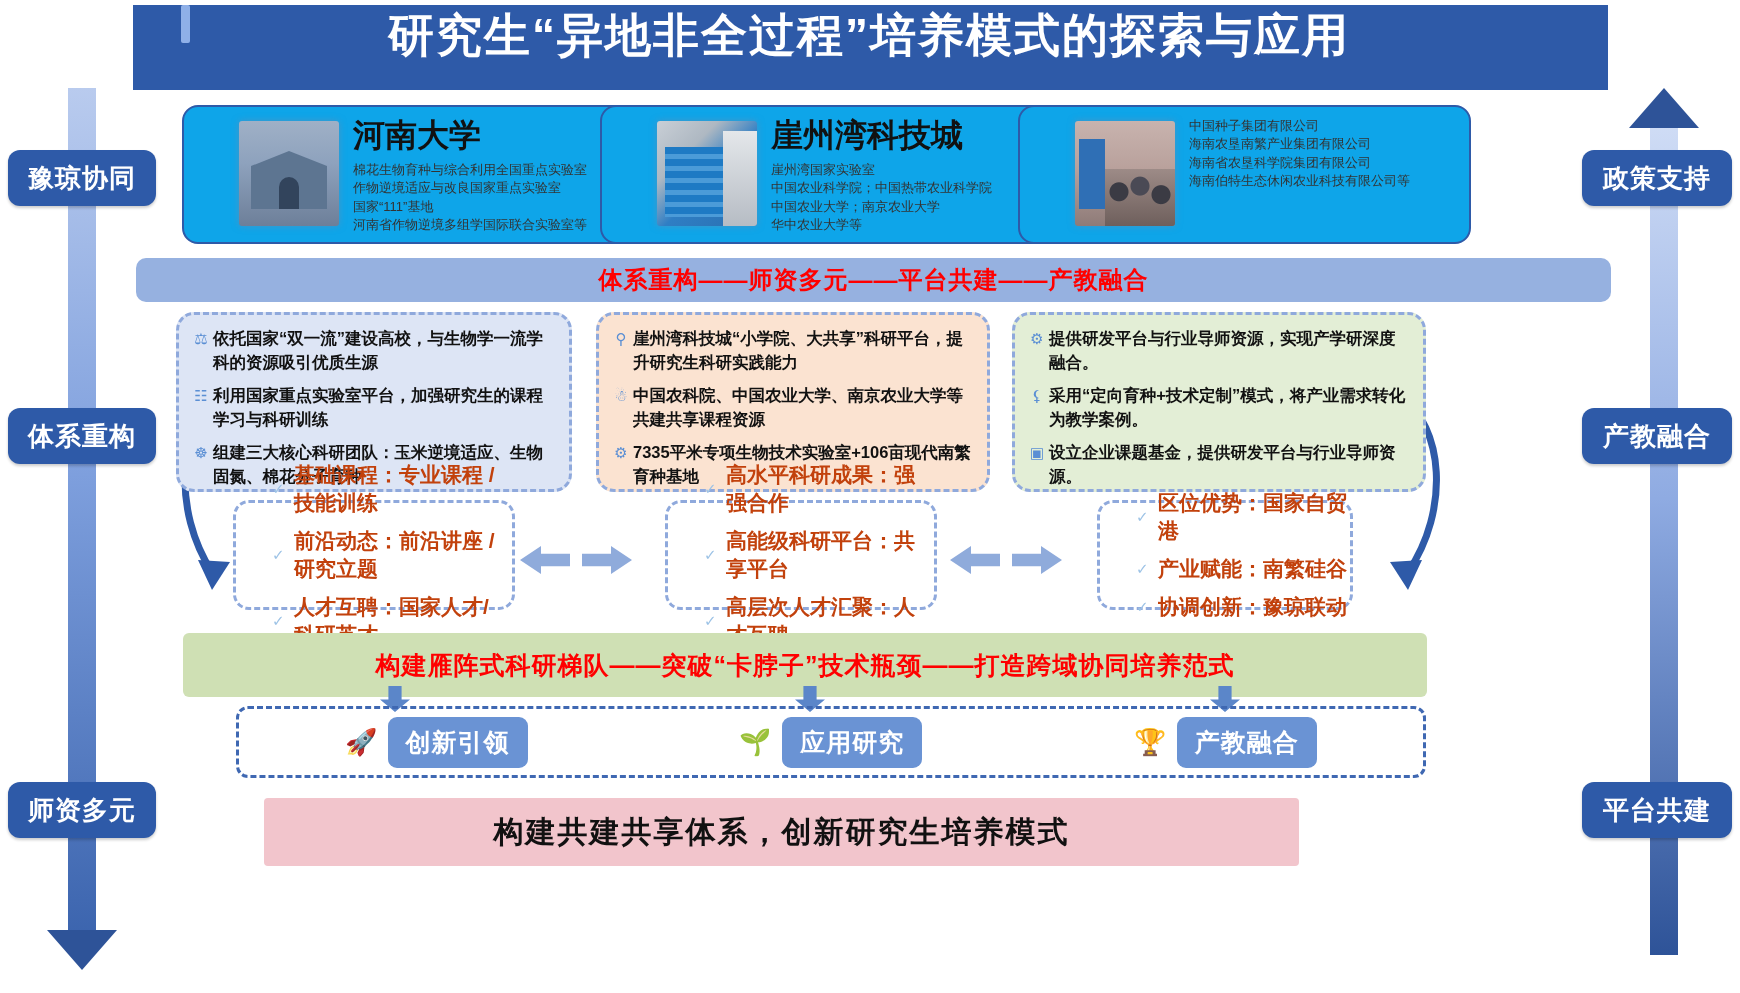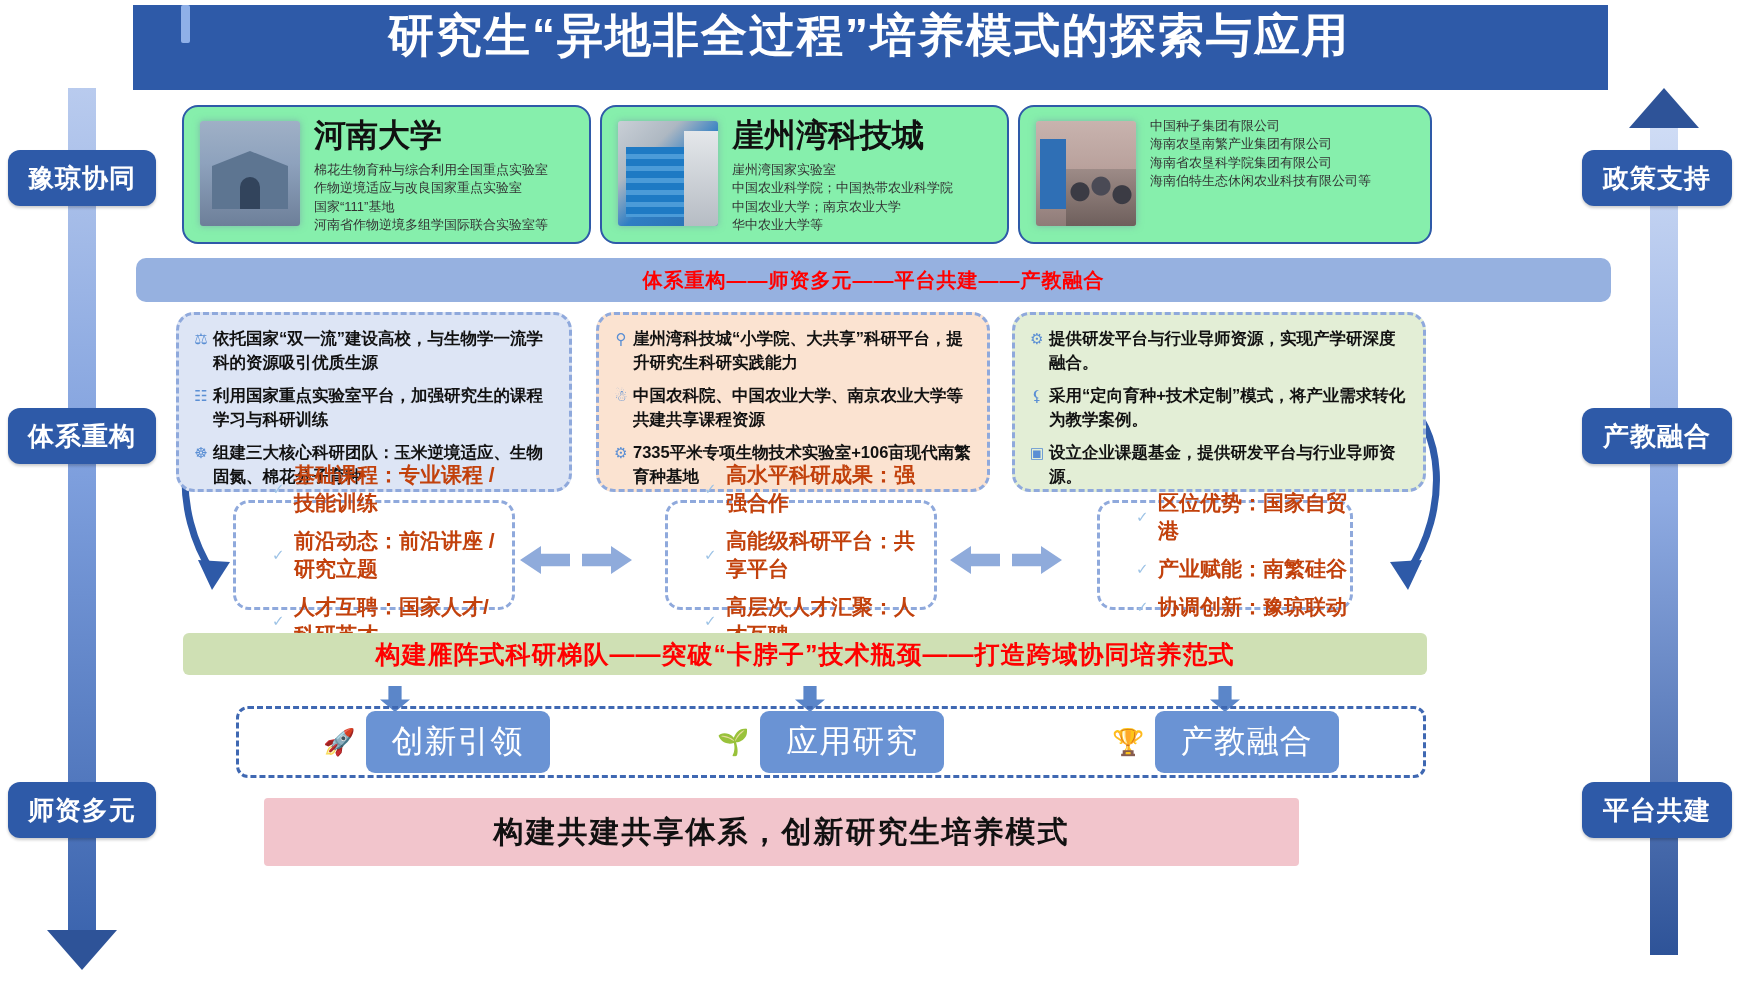--- a/index.html
+++ b/index.html
@@ -56,22 +56,22 @@
   .chip-l1{left:8px;top:150px;width:148px;height:56px;}
   .chip-l2{left:8px;top:408px;width:148px;height:56px;}
   .chip-l3{left:8px;top:782px;width:148px;height:56px;}
   .chip-r1{left:1582px;top:150px;width:150px;height:56px;}
   .chip-r2{left:1582px;top:408px;width:150px;height:56px;}
   .chip-r3{left:1582px;top:782px;width:150px;height:56px;}
 
   
   .top-card{
     position:absolute;top:105px;height:135px;
-    border:2px solid #2e5aa8;border-radius:16px;background:#86efac;
-    display:flex;align-items:flex-start;
+    border:2px solid #2e5aa8;border-radius:16px;background:#0ea5e9;
+    display:flex;align-items:flex-start;padding-left:39px;
   }
   .tc1{left:182px;width:405px;}
   .tc2{left:600px;width:405px;}
   .tc3{left:1018px;width:410px;}
   .tc-photo{
     width:100px;height:105px;margin:14px 12px 0 16px;flex:none;
     border-radius:3px;box-shadow:0 0 7px rgba(120,135,170,.55);
     background:#cfd6e2;overflow:hidden;position:relative;
   }
   .ph-henan{background:linear-gradient(to bottom,#9fb0c6 0%,#8ea2bd 40%,#6d7f99 100%);}
@@ -106,21 +106,21 @@
   .tc-body{flex:1;padding:10px 10px 0 2px;min-width:0;}
   .tc-title{font-size:32px;font-weight:bold;color:#111;line-height:1.05;margin:2px 0 8px 0;}
   .tc-lines{font-size:13px;color:#333;line-height:1.42;}
 
   
   .strap{
     position:absolute;left:136px;top:258px;width:1475px;height:44px;
     background:#96b1e0;border-radius:10px;
     display:flex;align-items:center;justify-content:center;
   }
-  .strap span{color:#ff0000;font-size:20px;font-weight:bold;letter-spacing:1px;}
+  .strap span{color:#ff0000;font-size:24px;font-weight:bold;letter-spacing:1px;}
 
   
   .panel{
     position:absolute;top:312px;height:180px;border-radius:18px;
     border:3px dashed #8fa9dc;box-sizing:border-box;padding:12px 14px 8px 10px;
   }
   .p1{left:176px;width:396px;background:#dde5f5;}
   .p2{left:596px;width:394px;background:#fbe3d1;}
   .p3{left:1012px;width:414px;background:#e3eed6;}
   .p-item{display:flex;margin-bottom:9px;}
@@ -150,21 +150,21 @@
   .d2{left:950px;}
   .dbl .lft,.dbl .rgt{position:absolute;top:4px;width:50px;height:28px;background:#8fabdb;}
   .dbl .lft{left:0;clip-path:polygon(0 50%,42% 0,42% 28%,100% 28%,100% 72%,42% 72%,42% 100%);}
   .dbl .rgt{left:62px;clip-path:polygon(100% 50%,58% 0,58% 28%,0 28%,0 72%,58% 72%,58% 100%);}
 
   
   .curve{position:absolute;pointer-events:none;}
 
   
   .green-strap{
-    position:absolute;left:183px;top:633px;width:1244px;height:42px;
+    position:absolute;left:183px;top:633px;width:1244px;height:64px;
     background:#cfe0b4;border-radius:6px;display:flex;align-items:center;justify-content:center;
   }
   .green-strap span{color:#ff0000;font-size:25px;font-weight:bold;letter-spacing:1px;}
 
   
   .down{position:absolute;top:686px;width:30px;height:26px;background:#5b86c9;
         clip-path:polygon(28% 0,72% 0,72% 52%,100% 52%,50% 100%,0 52%,28% 52%);}
   .dn1{left:380px;}
   .dn2{left:795px;}
   .dn3{left:1210px;}
@@ -172,21 +172,21 @@
   
   .result-box{
     position:absolute;left:236px;top:706px;width:1190px;height:72px;
     border:3px dashed #3f68b2;border-radius:12px;box-sizing:border-box;
     display:flex;align-items:center;
   }
   .res-cell{flex:1;display:flex;align-items:center;justify-content:center;}
   .res-ico{font-size:26px;margin-right:10px;}
   .res-pill{
     background:#6a93d4;color:#fff;border-radius:9px;
-    font-size:32px;font-weight:normal;padding:9px 26px;letter-spacing:1px;
+    font-size:25px;font-weight:bold;padding:9px 18px;letter-spacing:1px;
   }
 
   
   .pink{
     position:absolute;left:264px;top:798px;width:1035px;height:68px;
     background:#f2c5cc;border-radius:4px;display:flex;align-items:center;justify-content:center;
   }
   .pink span{color:#111;font-size:30px;font-weight:bold;letter-spacing:2px;}
 </style>
 </head>

